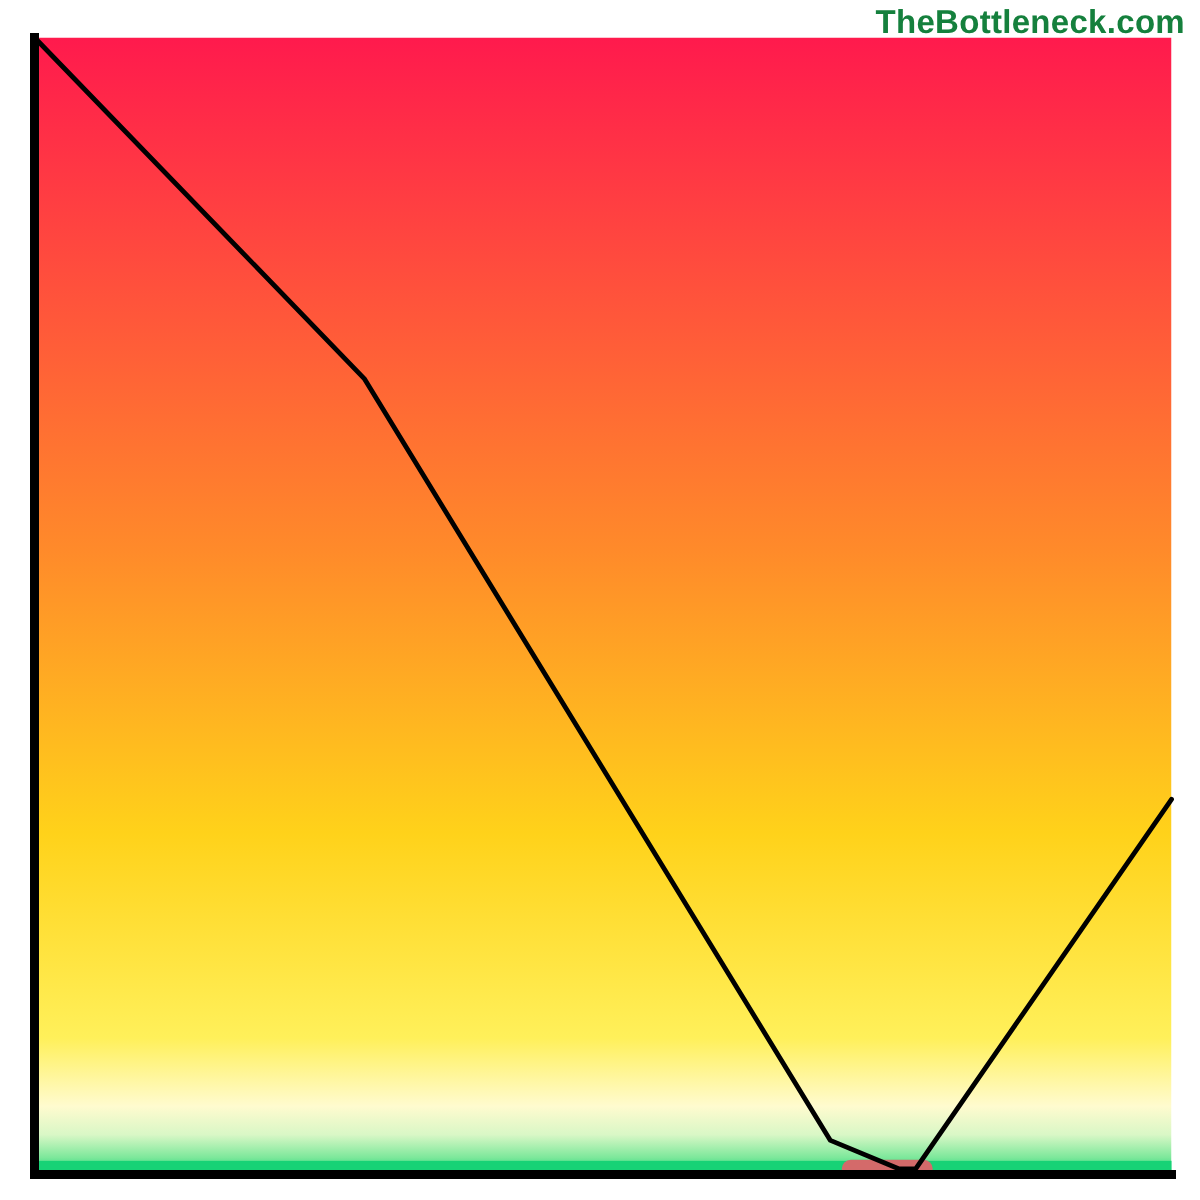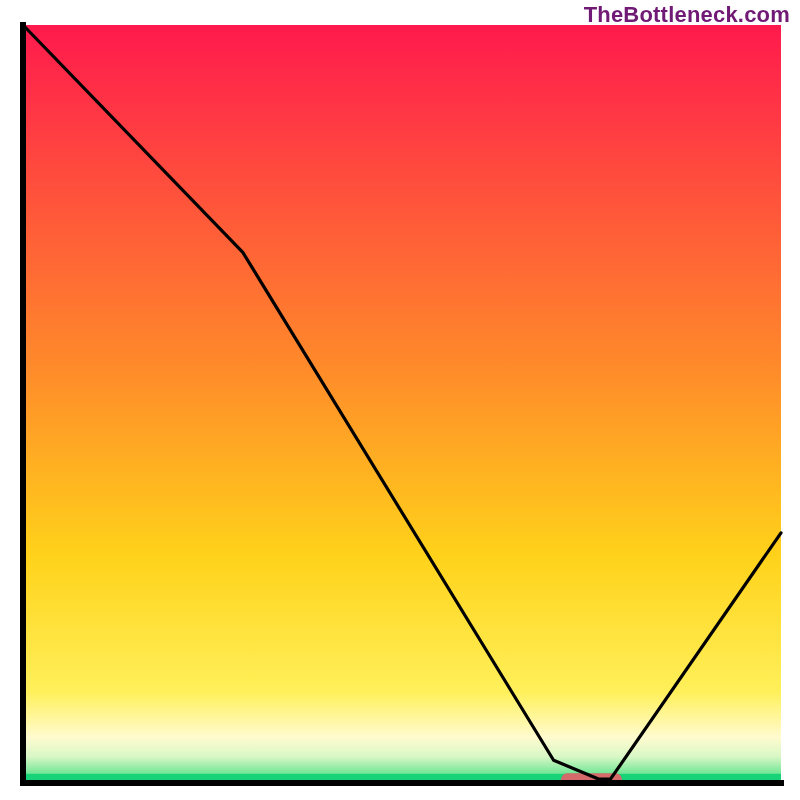--- a/index.html
+++ b/index.html
@@ -15,21 +15,21 @@
     position: relative;
     width: 800px;
     height: 800px;
   }
   .watermark {
     position: absolute;
     top: 2px;
     right: 10px;
     font-size: 22px;
     font-weight: 600;
-    color: #701a75;
+    color: #15803d;
     letter-spacing: 0.2px;
     user-select: none;
   }
   svg {
     display: block;
   }
 </style>
 </head>
 <body>
 

